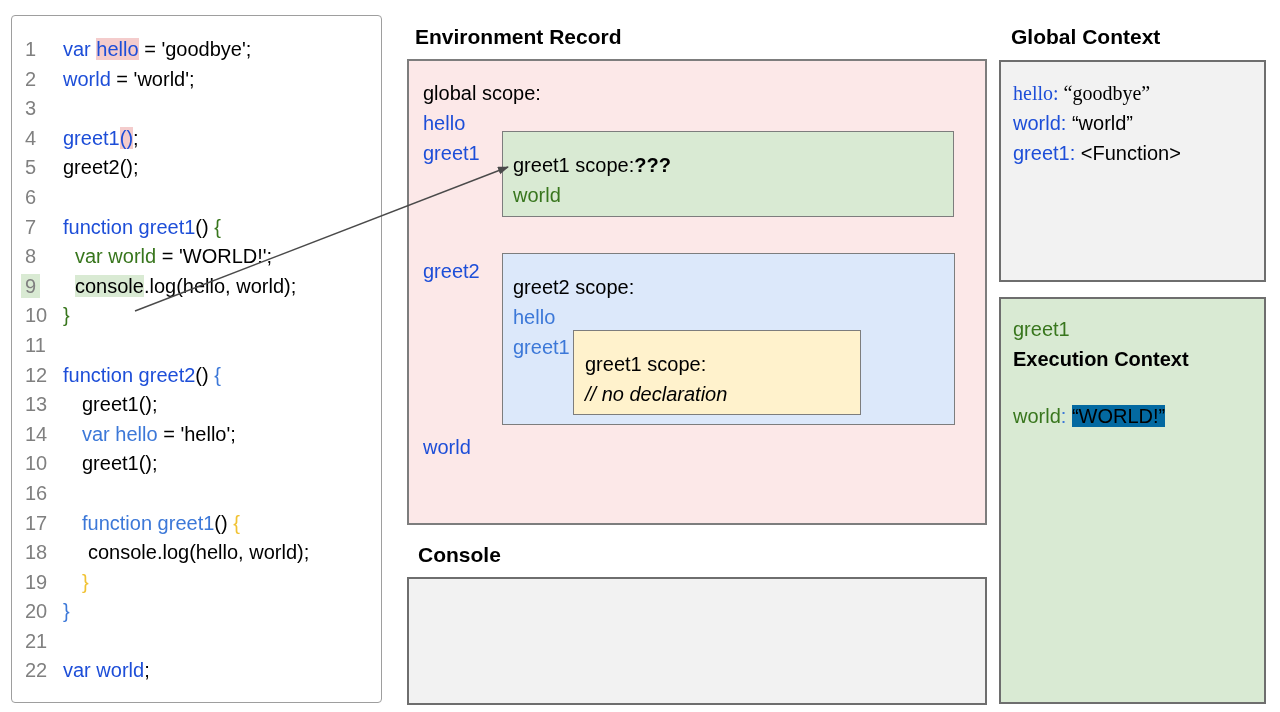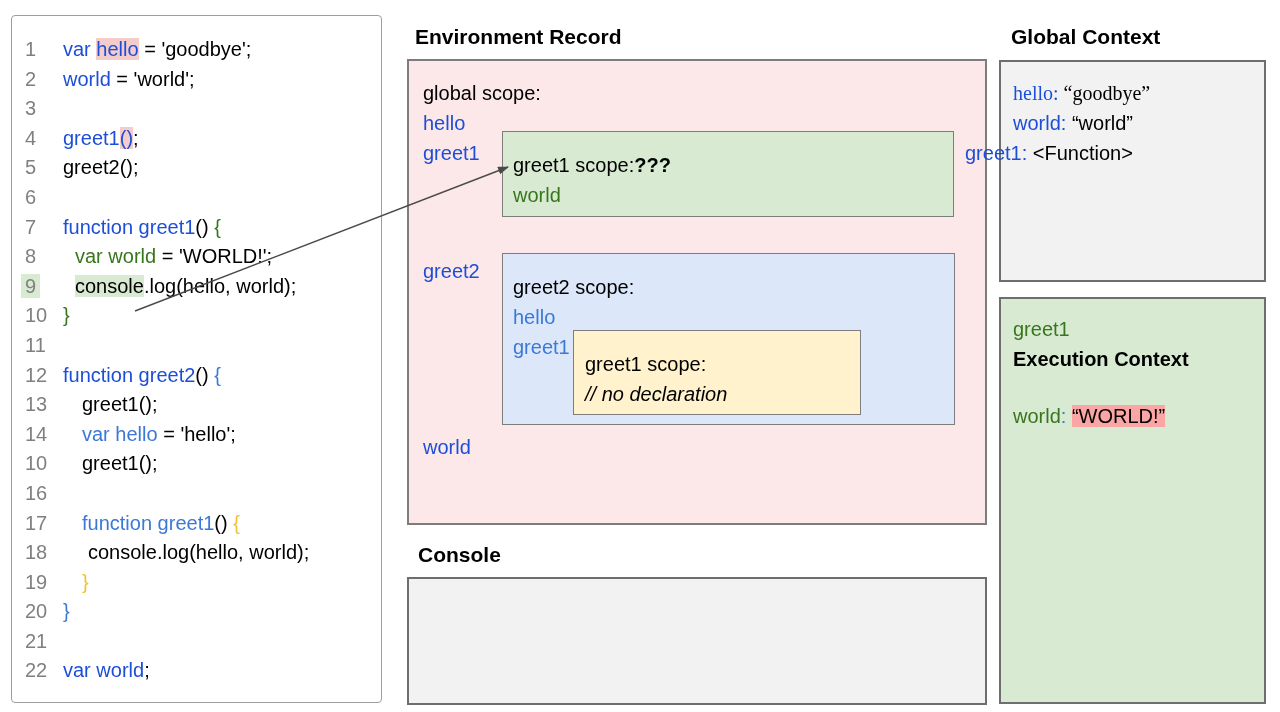--- a/index.html
+++ b/index.html
@@ -16,21 +16,21 @@
 
   
   .tok-black{color:#000000;}
   .tok-red{color:#1d4ed8;}
   .tok-green{color:#38761d;}
   .tok-blue{color:#3c78d8;}
   .tok-yellow{color:#f1c232;}
   
   .hl-pink{background:#f4cccc;}
   .hl-green{background:#d9ead3;}
-  .hl-lavender{background:#fca5a5;}
+  .hl-lavender{background:#0369a1;}
 
   
   .code-panel{
     left:11px;top:15px;width:369px;height:686px;
     background:#ffffff;border:1.5px solid #9e9e9e;border-radius:4px;
   }
   .code-lines{left:0;top:19px;width:100%;}
   .code-row{height:29.6px;font-size:20px;line-height:29.6px;white-space:pre;display:flex;align-items:baseline;}
   .line-num{display:inline-block;width:38px;margin-left:13px;color:#808080;flex:none;}
   .line-num .hl-green{padding:1px 4px;margin-left:-4px;}
@@ -101,21 +101,21 @@
 <div class="abs t" style="left:585px;top:349px;"><span class="tok-black">greet1 scope:</span></div>
 <div class="abs t" style="left:585px;top:379px;font-style:italic;"><span class="tok-black">// no declaration</span></div>
 
 <div class="abs title" style="left:418px;top:543px;">Console</div>
 <div class="abs console-box"></div>
 
 <div class="abs title" style="left:1011px;top:25px;">Global Context</div>
 <div class="abs global-ctx-box"></div>
 <div class="abs t" style="left:1013px;top:78px;font-family:Liberation Serif, serif;"><span class="tok-red">hello:</span><span class="tok-black"> “goodbye”</span></div>
 <div class="abs t" style="left:1013px;top:108px;"><span class="tok-red">world:</span><span class="tok-black"> “world”</span></div>
-<div class="abs t" style="left:965px;top:138px;"><span class="tok-red">greet1:</span><span class="tok-black"> &lt;Function&gt;</span></div>
+<div class="abs t" style="left:1013px;top:138px;"><span class="tok-red">greet1:</span><span class="tok-black"> &lt;Function&gt;</span></div>
 
 <div class="abs exec-ctx-box"></div>
 <div class="abs t" style="left:1013px;top:314px;"><span class="tok-green">greet1</span></div>
 <div class="abs t bold" style="left:1013px;top:344px;">Execution Context</div>
 <div class="abs t" style="left:1013px;top:401px;"><span class="tok-green">world</span><span class="tok-blue">:</span><span class="tok-black"> </span><span class="tok-black hl-lavender">“WORLD!”</span></div>
 
 <svg class="abs arrow-layer" width="1280" height="712" viewBox="0 0 1280 712">
   <defs>
     <marker id="arrowhead" markerWidth="12" markerHeight="10" refX="10" refY="4" orient="auto" markerUnits="userSpaceOnUse">
       <path d="M0,0 L11,4 L0,8 z" fill="#4a4a4a"></path>

